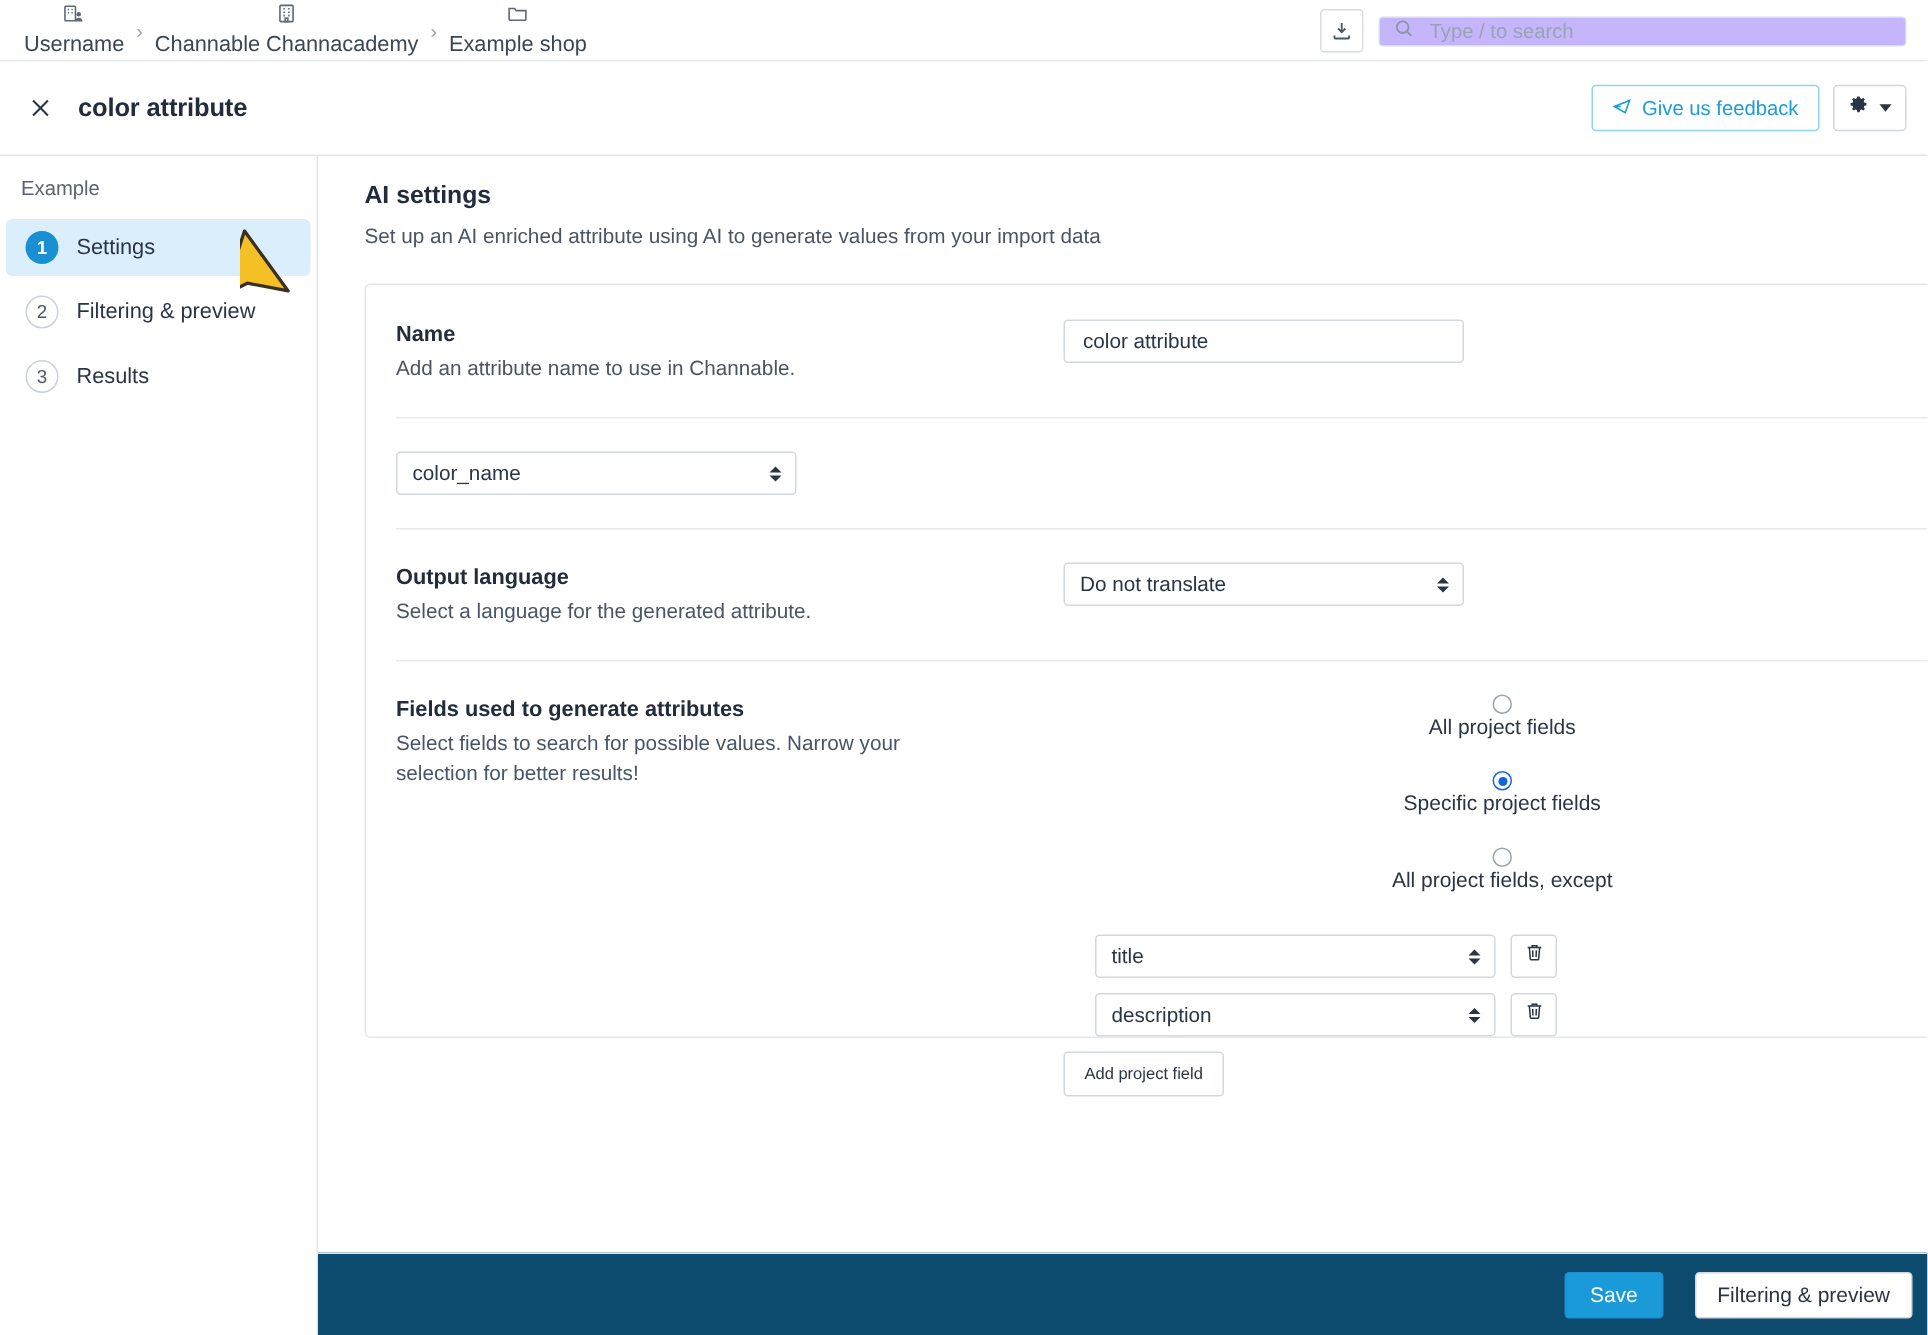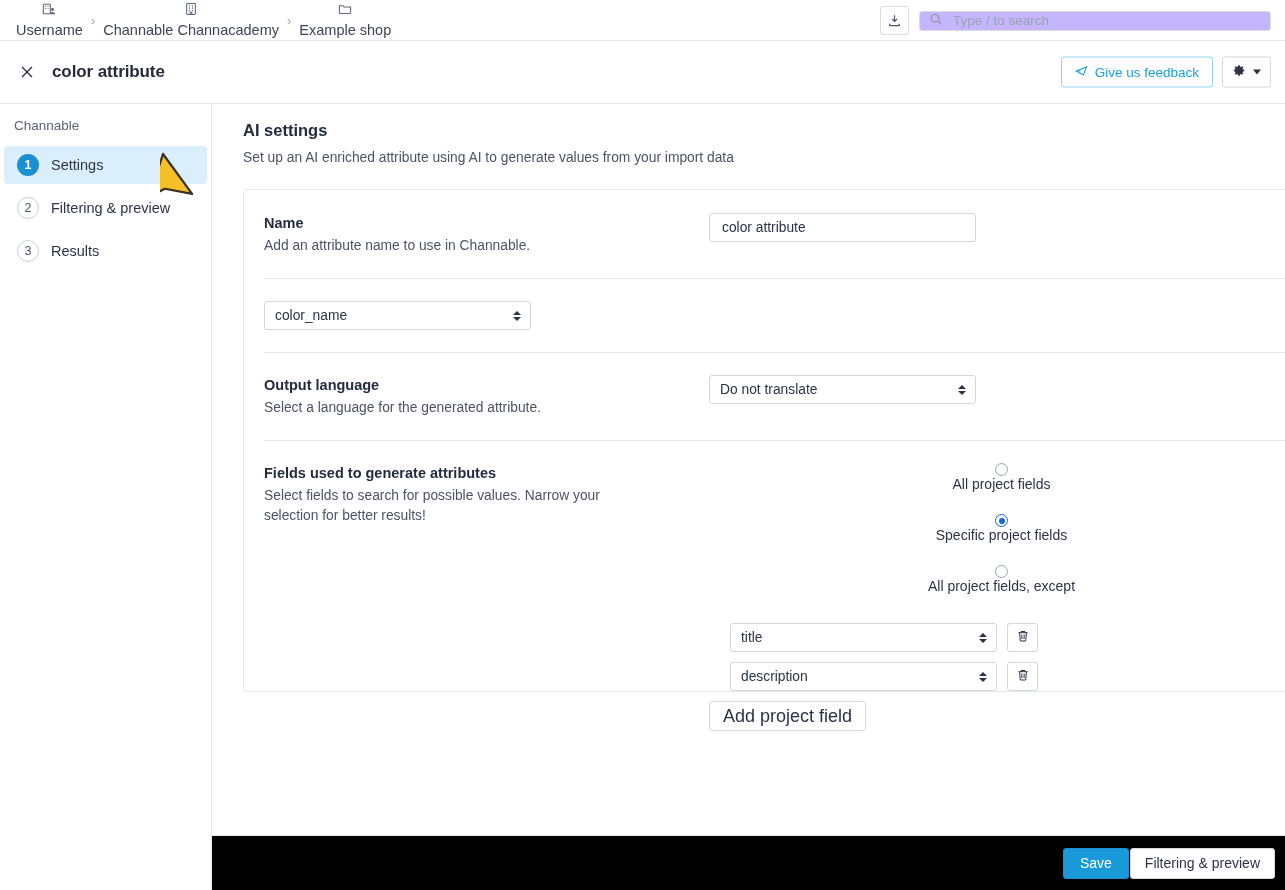--- a/index.html
+++ b/index.html
@@ -167,31 +167,31 @@
   .radio-label { font-size: 14px; color: #2b3445; }
 
   .field-row { display: flex; align-items: center; gap: 10px; margin-bottom: 10px; margin-left: 21px; }
   .trash-btn {
     width: 31px; height: 29px; border: 1px solid #d3d8de; border-radius: 3px;
     background: #fff; display: flex; align-items: center; justify-content: center;
     color: #2b3445; cursor: pointer;
   }
   .add-btn {
     height: 30px; padding: 0 13px; border: 1px solid #d3d8de; border-radius: 3px;
-    background: #fff; font-size: 18px; color: #2b3445; cursor: pointer;
+    background: #fff; font-size: 11px; color: #2b3445; cursor: pointer;
     font-family: "Liberation Sans", sans-serif;
     display: inline-flex; align-items: center;
   }
 
   
   .footer {
     position: absolute; left: 212px; top: 835px; width: 1073px; height: 55px;
-    border-top: 1px solid #e3e6ea; background: #000000;
+    border-top: 1px solid #e3e6ea; background: #0c4a6e;
     display: flex; align-items: center; justify-content: flex-end;
-    padding-right: 10px; gap: 1px;
+    padding-right: 10px; gap: 21px;
   }
   .btn-save {
     height: 31px; padding: 0 16px; border: 1px solid #1a8fd1; border-radius: 3px;
     background: #1a9ad9; color: #fff; font-size: 14px; cursor: pointer;
     font-family: "Liberation Sans", sans-serif; display: flex; align-items: center;
   }
   .btn-next {
     height: 31px; padding: 0 14px; border: 1px solid #d3d8de; border-radius: 3px;
     background: #fff; color: #2b3445; font-size: 14px; cursor: pointer;
     font-family: "Liberation Sans", sans-serif; display: flex; align-items: center;
@@ -293,21 +293,21 @@
             <path d="M8 5.1A2.9 2.9 0 1 0 8 10.9 2.9 2.9 0 0 0 8 5.1zm0 4.3A1.4 1.4 0 1 1 8 6.6a1.4 1.4 0 0 1 0 2.8z"></path>
             <path d="M14 8.9v-1.8l-1.5-.3a4.7 4.7 0 0 0-.5-1.2l.85-1.25-1.25-1.25L10.35 4a4.7 4.7 0 0 0-1.2-.5L8.9 2H7.1l-.3 1.5a4.7 4.7 0 0 0-1.2.5L4.35 3.15 3.1 4.4 4 5.6a4.7 4.7 0 0 0-.5 1.2L2 7.1v1.8l1.5.3c.12.43.29.83.5 1.2l-.9 1.2 1.25 1.25 1.25-.85c.37.21.77.38 1.2.5l.3 1.5h1.8l.3-1.5c.43-.12.83-.29 1.2-.5l1.25.85 1.25-1.25-.85-1.25c.21-.37.38-.77.5-1.2z"></path>
           </svg>
         </span>
         <span class="caret-dn"></span>
       </div>
     </div>
   </div>
 
   <div class="sidebar">
-    <div class="side-heading">Channable</div>
+    <div class="side-heading">Example</div>
 
     <div class="nav-item active">
       <span class="badge on">1</span>
       <span>Settings</span>
     </div>
     <div class="nav-item">
       <span class="badge off">2</span>
       <span>Filtering &amp; preview</span>
     </div>
     <div class="nav-item">

